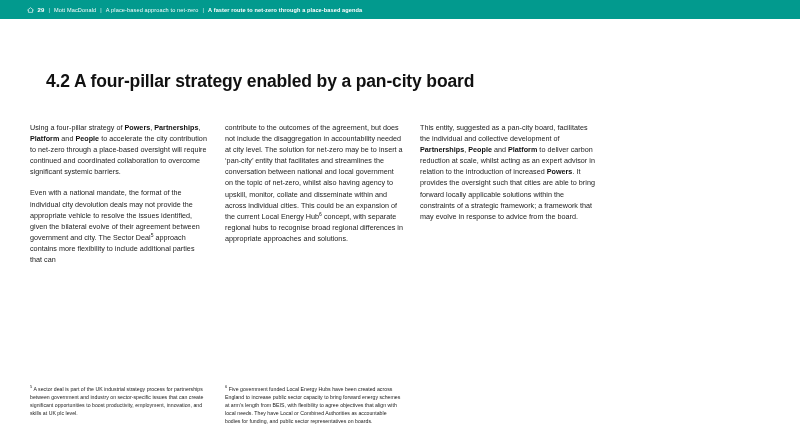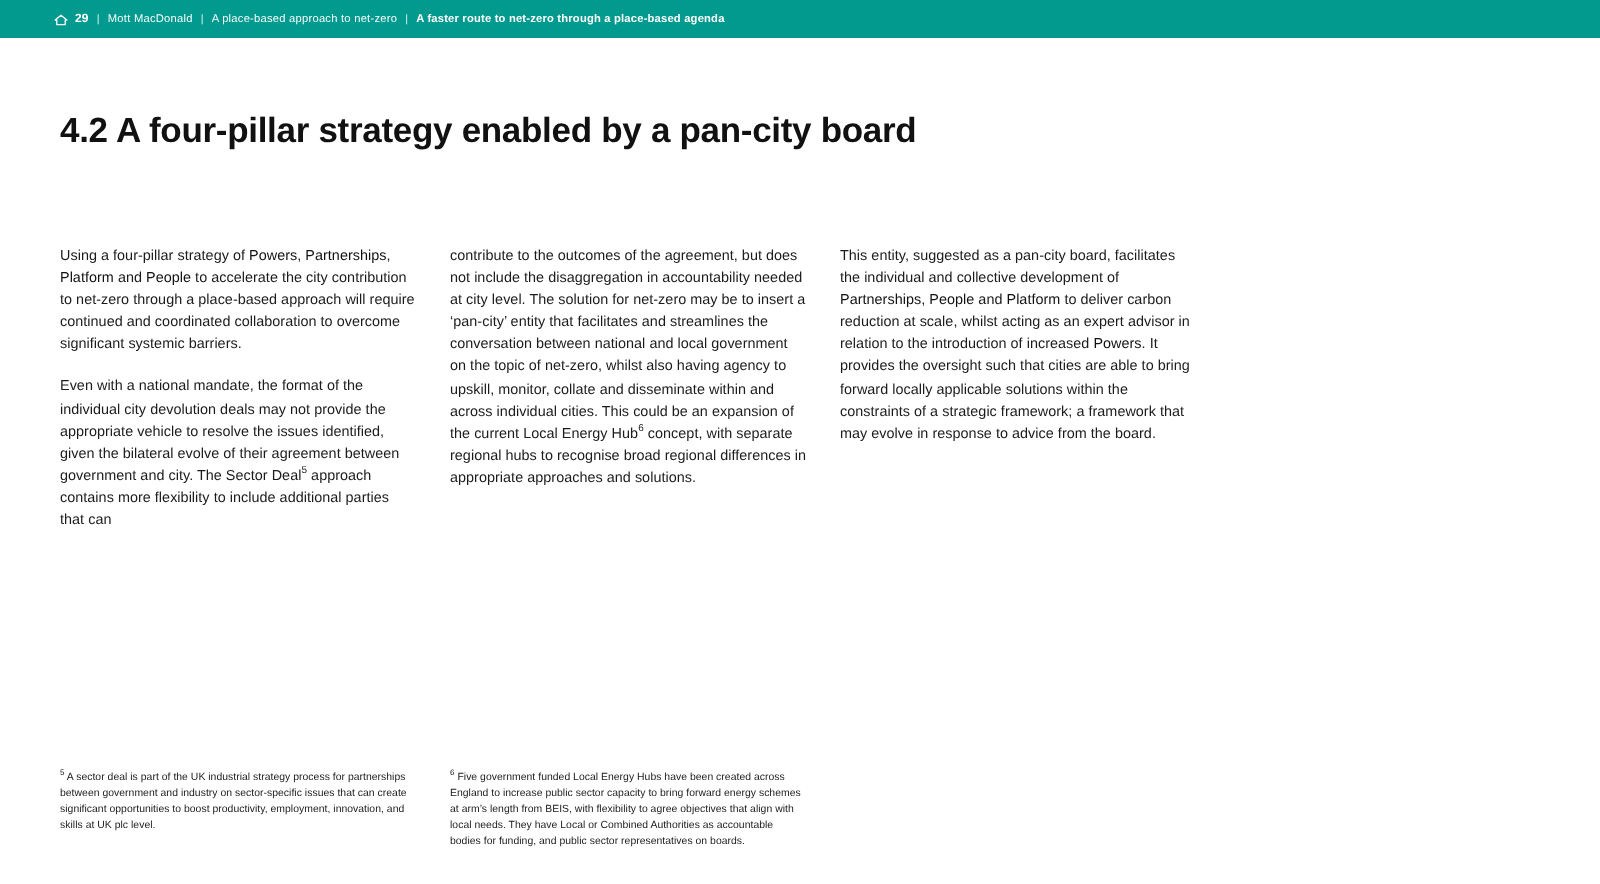--- a/index.html
+++ b/index.html
@@ -58,21 +58,21 @@
   }
 
   
   .page {
     position: relative;
     padding: 0 30px;
     box-sizing: border-box;
   }
 
   h1.section-title {
-    margin: 0;
+    margin: 16px;
     position: absolute;
     left: 30px;
     top: 36px;
     font-size: 17.5px;
     font-weight: bold;
     color: #111111;
     letter-spacing: -0.15px;
   }
 
   
@@ -89,21 +89,21 @@
     flex: 0 0 178px;
   }
   .col p {
     margin: 0 0 10px 0;
     font-size: 7.2px;
     line-height: 11.1px;
     color: #1b1b1b;
     letter-spacing: 0.02px;
   }
   .col p:last-child { margin-bottom: 0; }
-  .col p b { font-weight: normal; color: #111; }
+  .col p b { font-weight: bold; color: #111; }
   sup {
     font-size: 5px;
     vertical-align: super;
     line-height: 0;
   }
 
   
   .footnotes {
     position: absolute;
     left: 30px;
@@ -141,21 +141,21 @@
   <span class="crumb-sep">|</span>
   <span class="crumb-current">A faster route to net-zero through a place-based agenda</span>
 </div>
 
 <div class="page">
 
   <h1 class="section-title">4.2 A four-pillar strategy enabled by a pan-city board</h1>
 
   <div class="columns">
     <div class="col">
-        <p><span>Using a four-pillar strategy of </span><b>Powers</b><span>, </span><b>Partnerships</b><span>, </span><b>Platform</b><span> and </span><b>People</b><span> to accelerate the city contribution to net-zero through a place-based approach will require continued and coordinated collaboration to overcome significant systemic barriers.</span></p>
+        <p><span>Using a four-pillar strategy of </span><b>Powers</b><span>, </span><b>Partnerships</b><span>, </span><b>Platform</b><span> and </span><b>People</b><span> to accelerate the city contribution to net-zero through a place-based oversight will require continued and coordinated collaboration to overcome significant systemic barriers.</span></p>
         <p><span>Even with a national mandate, the format of the individual city devolution deals may not provide the appropriate vehicle to resolve the issues identified, given the bilateral evolve of their agreement between government and city. The Sector Deal</span><sup>5</sup><span> approach contains more flexibility to include additional parties that can</span></p>
       </div>
     <div class="col">
         <p><span>contribute to the outcomes of the agreement, but does not include the disaggregation in accountability needed at city level. The solution for net-zero may be to insert a ‘pan-city’ entity that facilitates and streamlines the conversation between national and local government on the topic of net-zero, whilst also having agency to upskill, monitor, collate and disseminate within and across individual cities. This could be an expansion of the current Local Energy Hub</span><sup>6</sup><span> concept, with separate regional hubs to recognise broad regional differences in appropriate approaches and solutions.</span></p>
       </div>
     <div class="col">
         <p><span>This entity, suggested as a pan-city board, facilitates the individual and collective development of </span><b>Partnerships</b><span>, </span><b>People</b><span> and </span><b>Platform</b><span> to deliver carbon reduction at scale, whilst acting as an expert advisor in relation to the introduction of increased </span><b>Powers</b><span>. It provides the oversight such that cities are able to bring forward locally applicable solutions within the constraints of a strategic framework; a framework that may evolve in response to advice from the board.</span></p>
       </div>
   </div>
 

